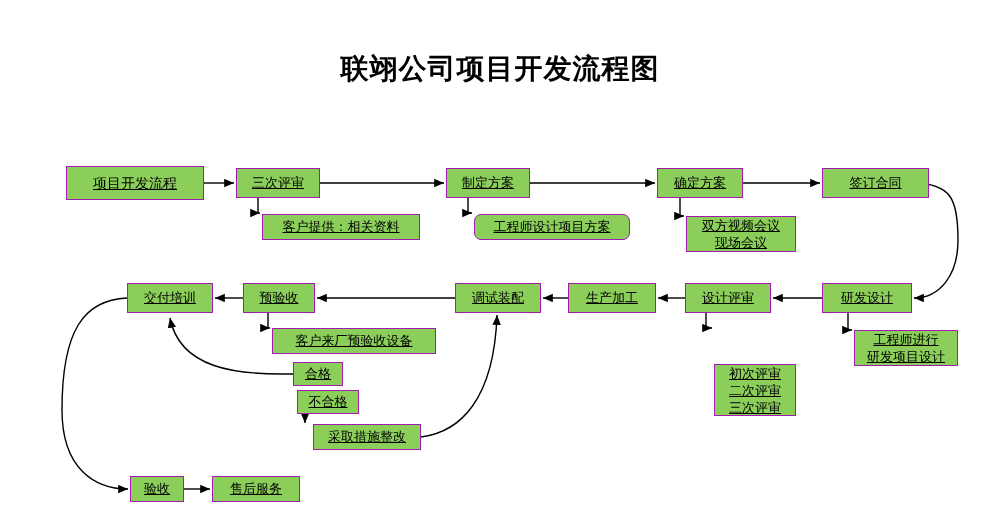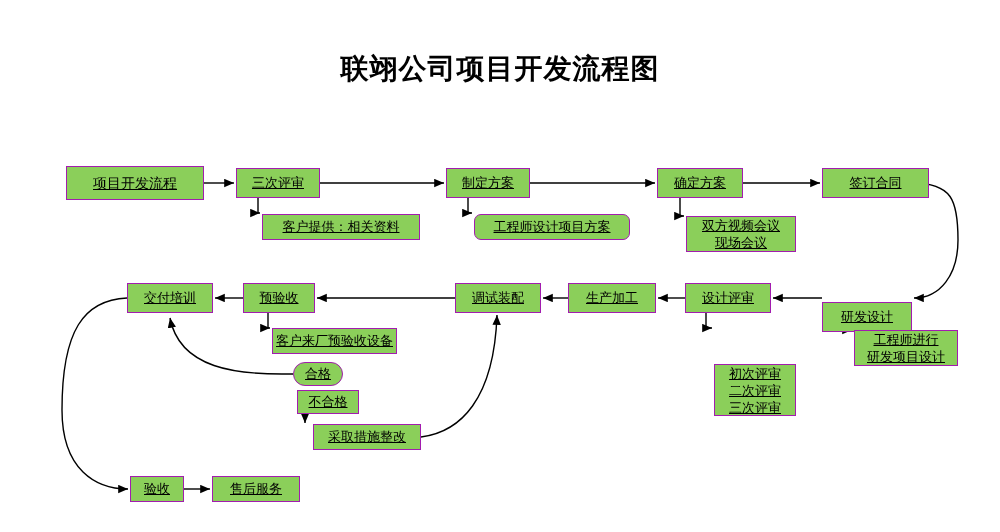--- a/index.html
+++ b/index.html
@@ -107,31 +107,31 @@
   <div class="node" style="left:66px;top:166px;width:138px;height:34px;font-size:14px;">项目开发流程</div>
   <div class="node" style="left:236px;top:168px;width:84px;height:30px;">三次评审</div>
   <div class="node" style="left:262px;top:214px;width:158px;height:26px;">客户提供：相关资料</div>
   <div class="node" style="left:446px;top:168px;width:84px;height:30px;">制定方案</div>
   <div class="node" style="left:474px;top:214px;width:156px;height:26px;border-radius:7px;">工程师设计项目方案</div>
   <div class="node" style="left:657px;top:168px;width:86px;height:30px;">确定方案</div>
   <div class="node multiline" style="left:686px;top:216px;width:110px;height:36px;">双方视频会议
 现场会议</div>
   <div class="node" style="left:822px;top:168px;width:107px;height:30px;">签订合同</div>
 
-  <div class="node" style="left:822px;top:283px;width:90px;height:30px;margin-top:19px;">研发设计</div>
+  <div class="node" style="left:822px;top:283px;width:90px;height:30px;">研发设计</div>
   <div class="node multiline" style="left:854px;top:330px;width:104px;height:36px;">工程师进行
 研发项目设计</div>
   <div class="node" style="left:685px;top:283px;width:86px;height:30px;">设计评审</div>
   <div class="node multiline" style="left:714px;top:328px;width:82px;height:52px;margin-top:36px;">初次评审
 二次评审
 三次评审</div>
   <div class="node" style="left:568px;top:283px;width:88px;height:30px;">生产加工</div>
   <div class="node" style="left:455px;top:283px;width:86px;height:30px;">调试装配</div>
   <div class="node" style="left:243px;top:283px;width:72px;height:30px;">预验收</div>
-  <div class="node" style="left:272px;top:328px;width:125px;height:26px;">客户来厂预验收设备</div>
-  <div class="node" style="left:293px;top:362px;width:50px;height:24px;border-radius:12px;">合格</div>
+  <div class="node" style="left:272px;top:328px;width:164px;height:26px;">客户来厂预验收设备</div>
+  <div class="node" style="left:293px;top:362px;width:50px;height:24px;">合格</div>
   <div class="node" style="left:297px;top:390px;width:62px;height:24px;">不合格</div>
   <div class="node" style="left:313px;top:424px;width:108px;height:26px;">采取措施整改</div>
   <div class="node" style="left:127px;top:283px;width:86px;height:30px;">交付培训</div>
   <div class="node" style="left:130px;top:476px;width:54px;height:26px;">验收</div>
   <div class="node" style="left:212px;top:476px;width:88px;height:26px;text-align:center;">售后服务</div>
 
 </div>
 
 </body></html>

